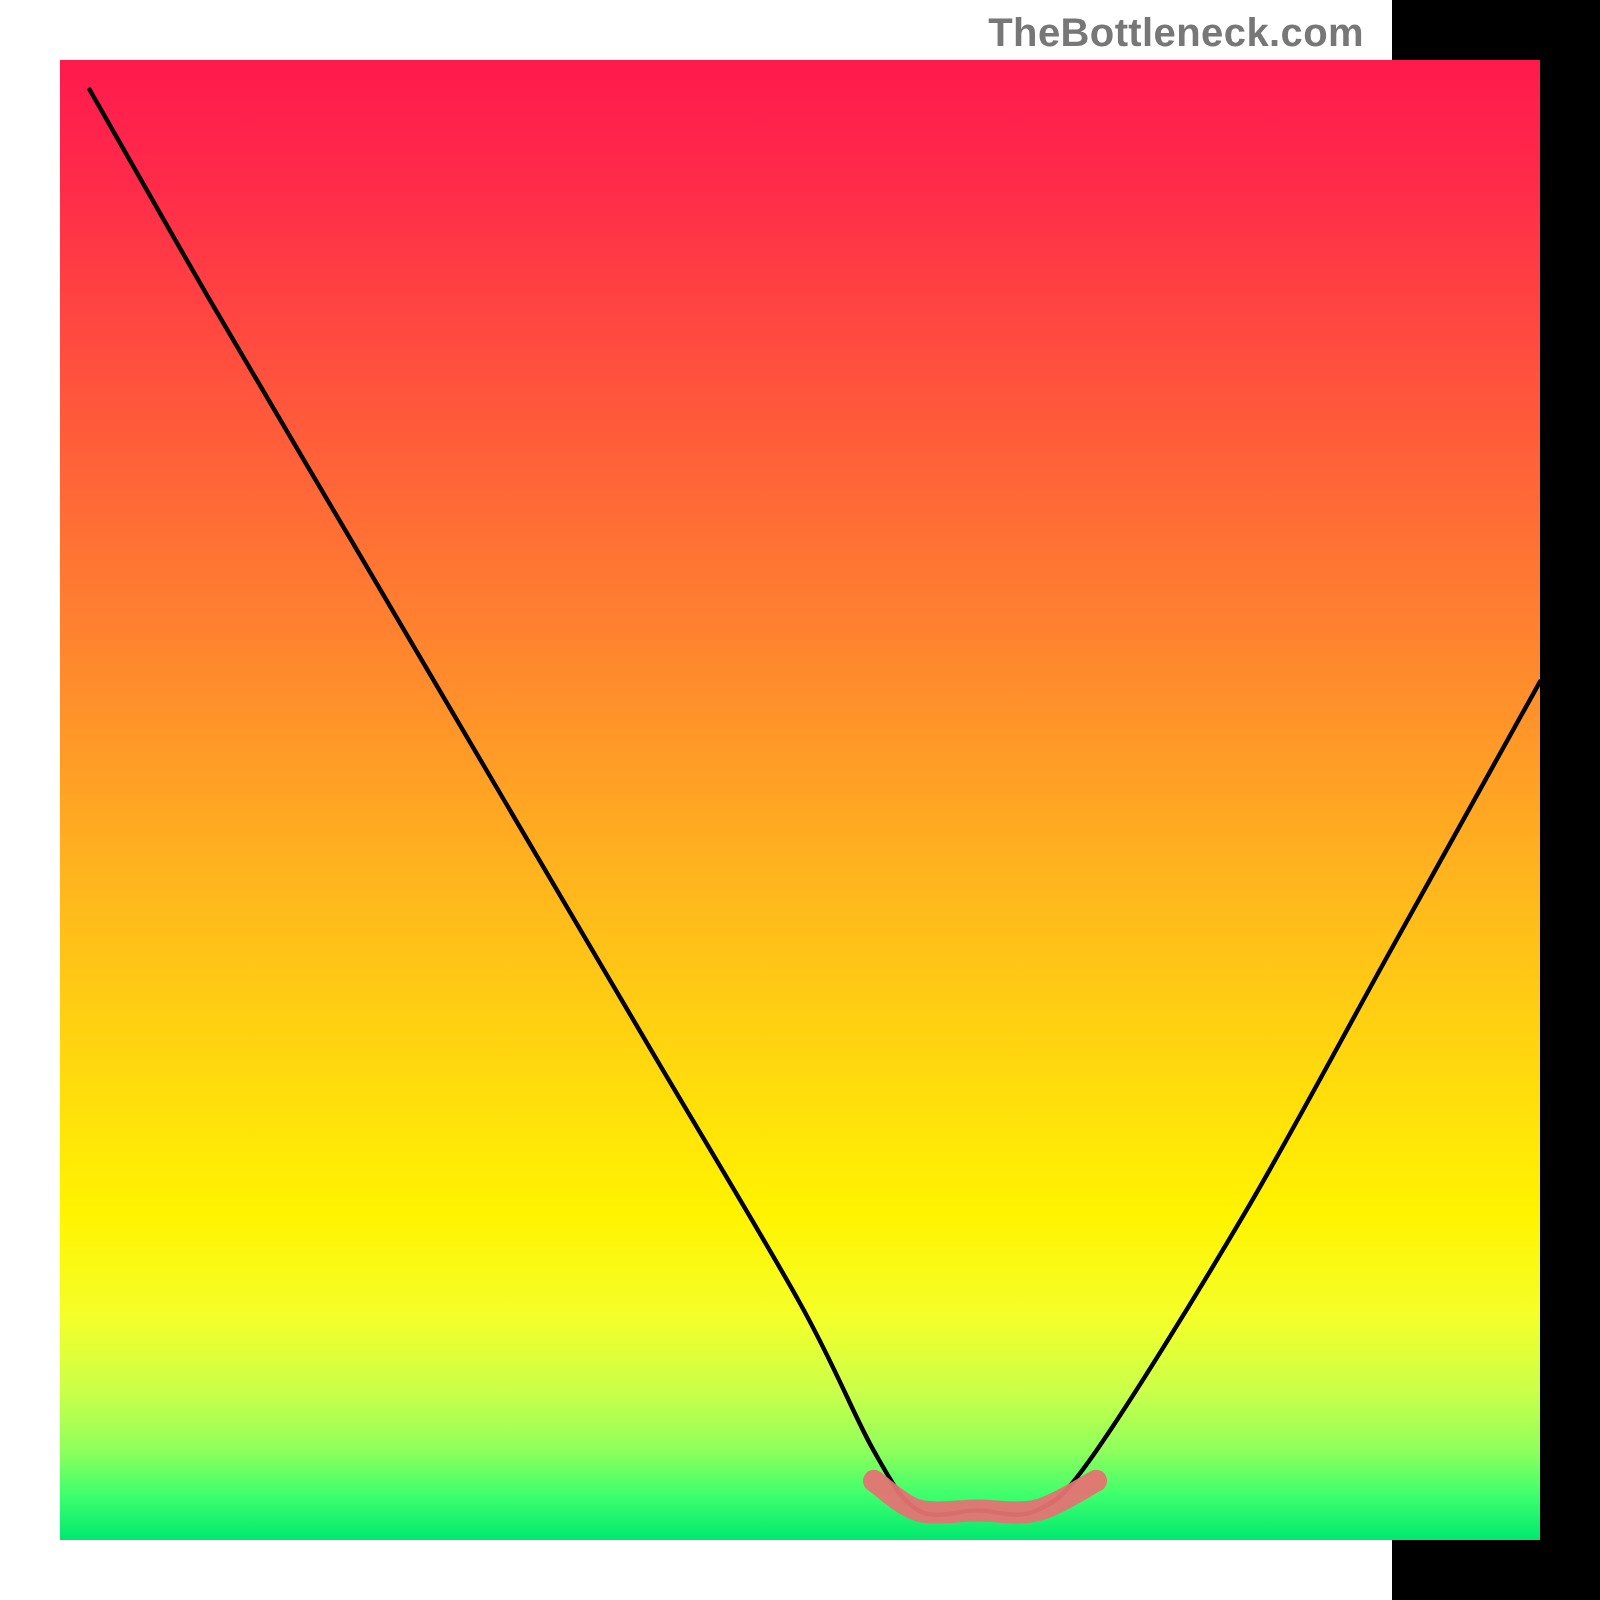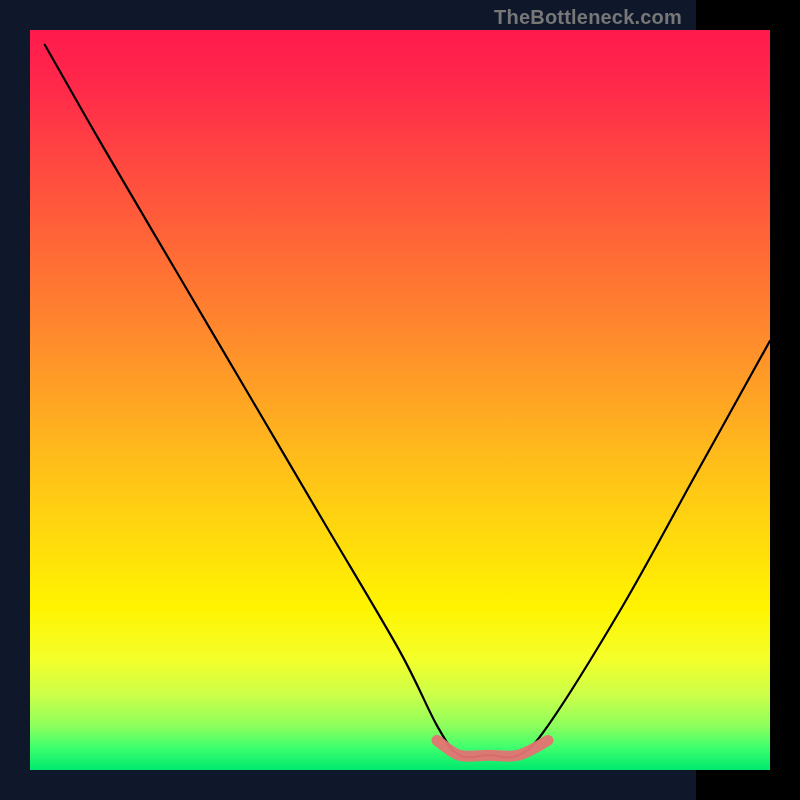--- a/index.html
+++ b/index.html
@@ -8,21 +8,21 @@
     width: 800px;
     height: 800px;
     background: #000;
     overflow: hidden;
     font-family: Arial, Helvetica, sans-serif;
   }
   .frame {
     position: relative;
     width: 696px;
     height: 800px;
-    background: #0f172a;
+    background: #ffffff;
   }
   .plot {
     position: absolute;
     left: 30px;
     top: 30px;
     width: 740px;
     height: 740px;
     background: linear-gradient(to bottom,
       #ff1a4d 0%,
       #ff2a4a 8%,

